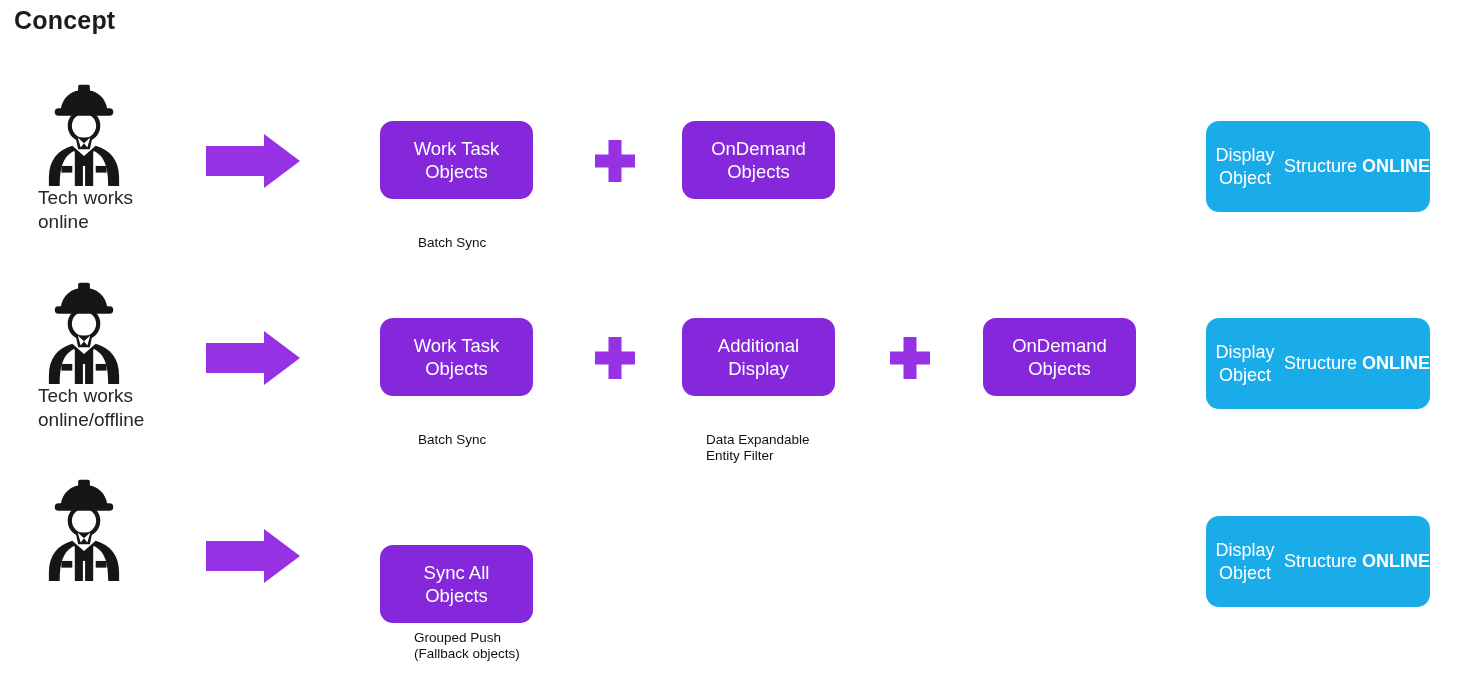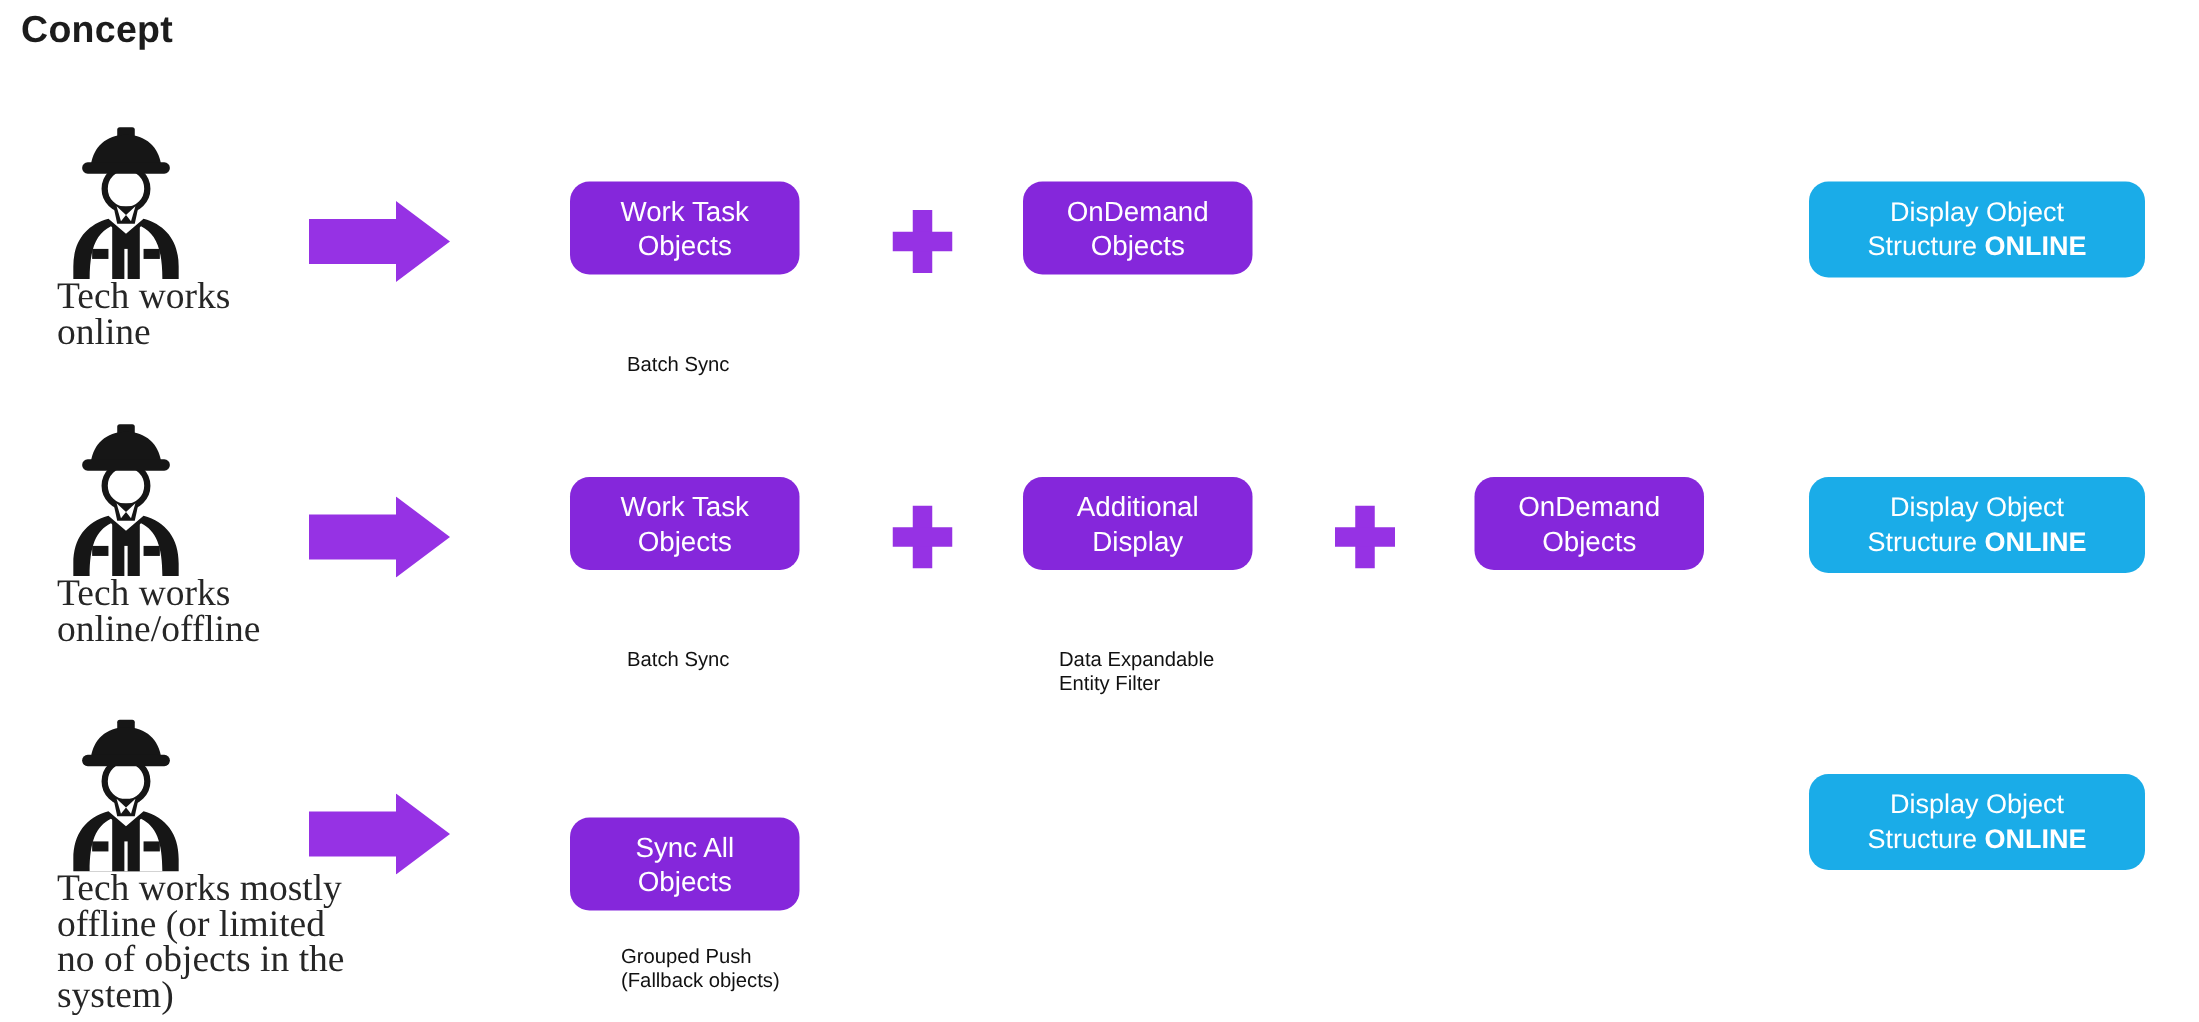--- a/index.html
+++ b/index.html
@@ -8,32 +8,32 @@
     --cyan:#1AACE8;
     --dark:#262626;
   }
   *{margin:0;padding:0;box-sizing:border-box;}
   html,body{background:#ffffff;}
   body{font-family:"Liberation Sans", sans-serif;}
   .canvas{position:relative;width:1466px;height:681px;background:#ffffff;overflow:hidden;border-radius:16px;}
   .title{position:absolute;left:14px;top:6px;font-size:25px;font-weight:700;color:#1c1c1c;letter-spacing:.2px;}
   .worker{position:absolute;width:84px;height:102px;}
   .worker svg{display:block;width:100%;height:100%;}
-  .caption{position:absolute;font-size:25px;line-height:23.5px;color:var(--dark);white-space:pre-line;font-family:Liberation Serif, serif;}
+  .caption{position:absolute;font-size:19px;line-height:23.5px;color:var(--dark);white-space:pre-line;}
   .arrow{position:absolute;width:94px;height:54px;}
   .arrow svg{display:block;width:100%;height:100%;}
   .arrow polygon{fill:var(--accent);}
   .plus{position:absolute;width:40px;height:42px;}
   .plus svg{display:block;width:100%;height:100%;}
   .plus rect{fill:var(--accent);}
-  .pbox{position:absolute;width:153px;height:62px;background:var(--purple);border-radius:13px;
+  .pbox{position:absolute;width:153px;height:78px;background:var(--purple);border-radius:13px;
         color:#fff;font-size:18.5px;line-height:23px;display:flex;align-items:center;justify-content:center;
         text-align:center;white-space:pre-line;}
-  .cbox{position:absolute;width:224px;height:64px;background:var(--cyan);border-radius:13px;
-        color:#fff;font-size:18px;line-height:23px;display:flex;flex-direction:column;align-items:center;justify-content:center;
+  .cbox{position:absolute;width:224px;height:91px;background:var(--cyan);border-radius:13px;
+        color:#fff;font-size:18px;line-height:23px;display:flex;flex-direction:row;align-items:center;justify-content:center;
         text-align:center;}
   .cbox .l2 b{margin-left:.28em;font-weight:700;}
   .note{position:absolute;font-size:13.5px;line-height:15.5px;color:#111;white-space:pre-line;margin-top:32px;}
 </style>
 </head>
 <body>
 
 <div class="canvas">
   <div class="title">Concept</div>
 
@@ -137,24 +137,20 @@
       <path d="M8 122 L8 112 C8 92 18 79 36 74 L50 86 L64 74 C82 79 92 92 92 112 L92 122 Z" fill="#161616"></path>
       <path d="M21 122 C21 98 26 86 38 80 L50 90 L62 80 C74 86 79 98 79 122 Z" fill="#ffffff"></path>
       <path d="M39 78 L50 88 L61 78 L61 122 L39 122 Z" fill="#161616"></path>
       <rect x="48.7" y="98" width="2.6" height="24" fill="#ffffff"></rect>
       <rect x="23" y="98" width="13" height="8" fill="#161616"></rect>
       <rect x="64" y="98" width="13" height="8" fill="#161616"></rect>
       <path d="M42.5 64 L50 71 L46 76 Z" fill="#ffffff"></path>
       <path d="M57.5 64 L50 71 L54 76 Z" fill="#ffffff"></path>
     </svg>
   </div>
-  <div class="caption" style="left:38px;top:581px">Tech works mostly
-offline (or limited
-no of objects in the
-system)</div>
   <div class="arrow" style="left:206px;top:529px">
     <svg viewBox="0 0 94 54">
         <polygon points="0,12 58,12 58,0 94,27 58,54 58,42 0,42"></polygon>
       </svg>
   </div>
   <div class="pbox" style="left:380px;top:545px">Sync All
 Objects</div>
   <div class="note" style="left:414px;top:598px">Grouped Push
 (Fallback objects)</div>
   <div class="cbox" style="left:1206px;top:516px">

